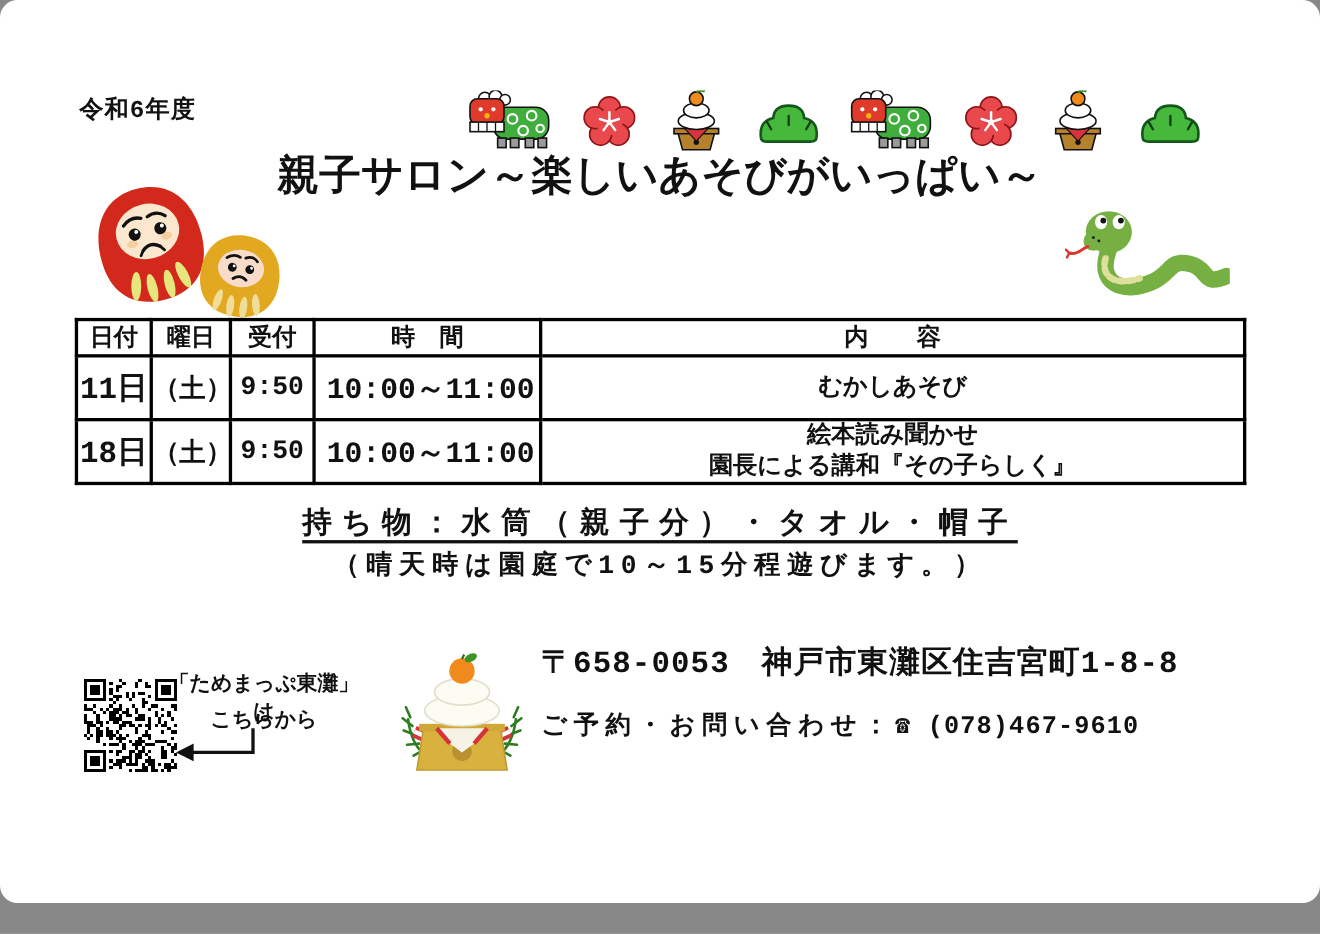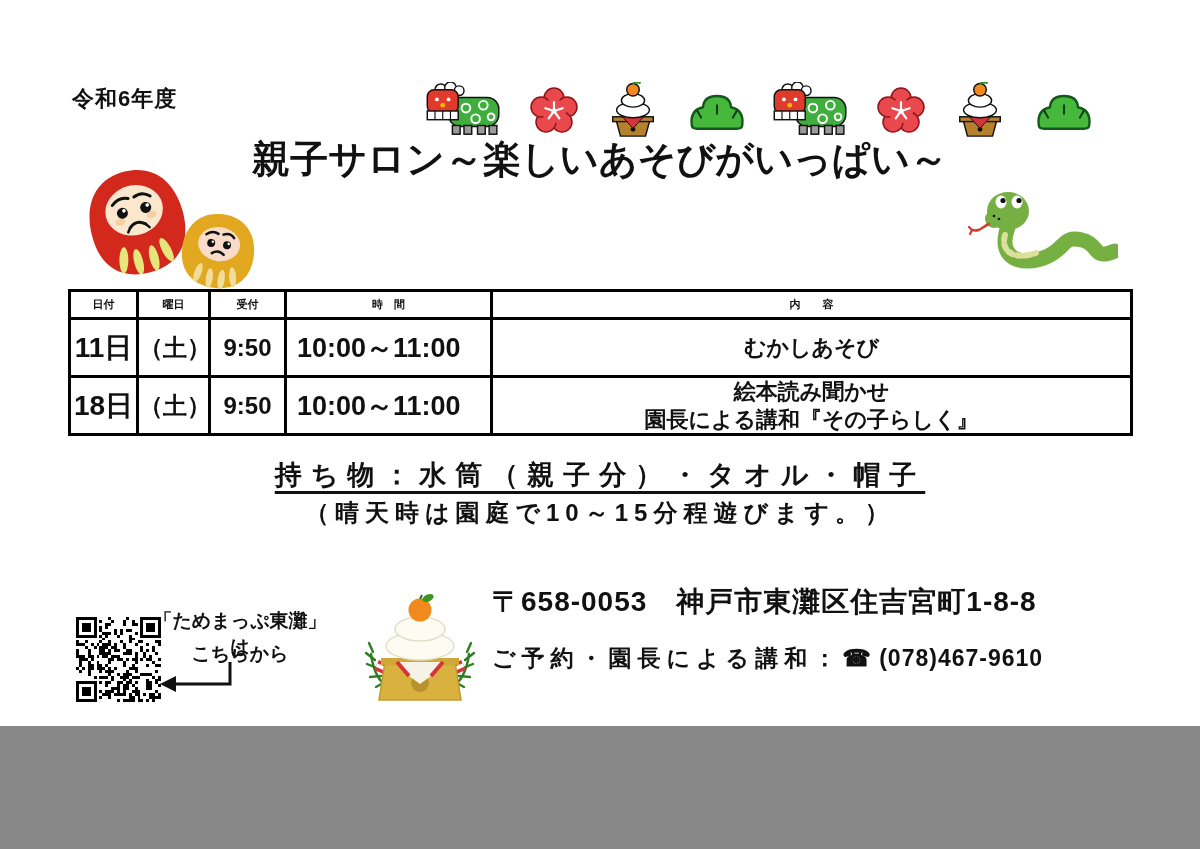--- a/index.html
+++ b/index.html
@@ -1,28 +1,28 @@
 <!DOCTYPE html>
 <html><head>
 <meta charset="utf-8">
 <style>
   html,body{margin:0;padding:0;background:#888;}
-  .page{position:relative;width:1200px;height:726px;background:#fff;overflow:hidden;margin:0 auto;
-        font-family:Liberation Sans, sans-serif;font-weight:700;color:#111;}
+  .page{position:relative;width:1200px;height:821px;background:#fff;overflow:hidden;margin:0 auto;
+        font-family:Liberation Mono, monospace;font-weight:700;color:#111;border-radius:16px;}
   .abs{position:absolute;}
   .year{left:72px;top:84px;font-size:22px;letter-spacing:1px;}
   .icon-strip{left:425px;top:80px;width:668px;height:62px;display:flex;justify-content:space-between;align-items:center;}
   .title{left:0;top:134px;width:100%;text-align:center;font-size:38px;margin:0;font-weight:700;}
   .month{left:0;top:200px;width:100%;text-align:center;font-size:60px;font-style:italic;font-weight:700;}
   .daruma-svg{left:85px;top:160px;}
   .snake-svg{left:968px;top:183px;}
   table.sched{position:absolute;left:68px;top:289px;width:1065px;border-collapse:collapse;table-layout:fixed;text-align:center;}
   .sched th,.sched td{border:3px solid #000;padding:0;overflow:hidden;}
   .sched thead tr{height:28px;}
-  .sched thead th{font-size:11px;}
+  .sched thead th{font-size:22px;}
   .sched tbody tr{height:58px;margin-top:16px;}
   .c-date{font-size:28px;}
   .c-day{font-size:24px;}
   .c-recep{font-size:24px;}
   .c-time{font-size:27px;text-align:left;padding-left:10px !important;}
   .c-content{font-size:22px;line-height:1.25;}
   .belongings{left:0;top:457px;width:100%;text-align:center;font-size:27px;letter-spacing:9px;
               text-decoration:underline;text-decoration-thickness:2.5px;text-underline-offset:7px;}
   .weather{left:0;top:497px;width:100%;text-align:center;font-size:24px;letter-spacing:6px;}
   .location{left:0;top:533px;width:100%;text-align:center;font-size:28px;letter-spacing:10px;}
@@ -542,16 +542,16 @@
     <path d="M40,74 L52,88 M86,74 L74,88" stroke="#d6333b" stroke-width="4"></path>
     <ellipse cx="63" cy="58" rx="34" ry="14" fill="#fdfcf3" stroke="#e3dfcd" stroke-width="1.5"></ellipse>
     <ellipse cx="63" cy="41" rx="25" ry="12" fill="#fdfcf3" stroke="#e3dfcd" stroke-width="1.5"></ellipse>
     <circle cx="63" cy="22" r="11.5" fill="#f08a1d"></circle>
     <ellipse cx="71" cy="10" rx="6" ry="3.5" fill="#3f9426" transform="rotate(-25 71 10)"></ellipse>
     <line x1="63" y1="11" x2="65" y2="7" stroke="#2e6b1a" stroke-width="2"></line>
   </svg>
 
   <div class="abs addr">〒658-0053　神戸市東灘区住吉宮町1-8-8</div>
   <div class="abs inq">
-    <span class="lbl">ご予約・園長による講和：</span><span class="ph">☎ (078)467-9610</span>
+    <span class="lbl">ご予約・お問い合わせ：</span><span class="ph">☎ (078)467-9610</span>
   </div>
 
 </div>
 
 </body></html>

